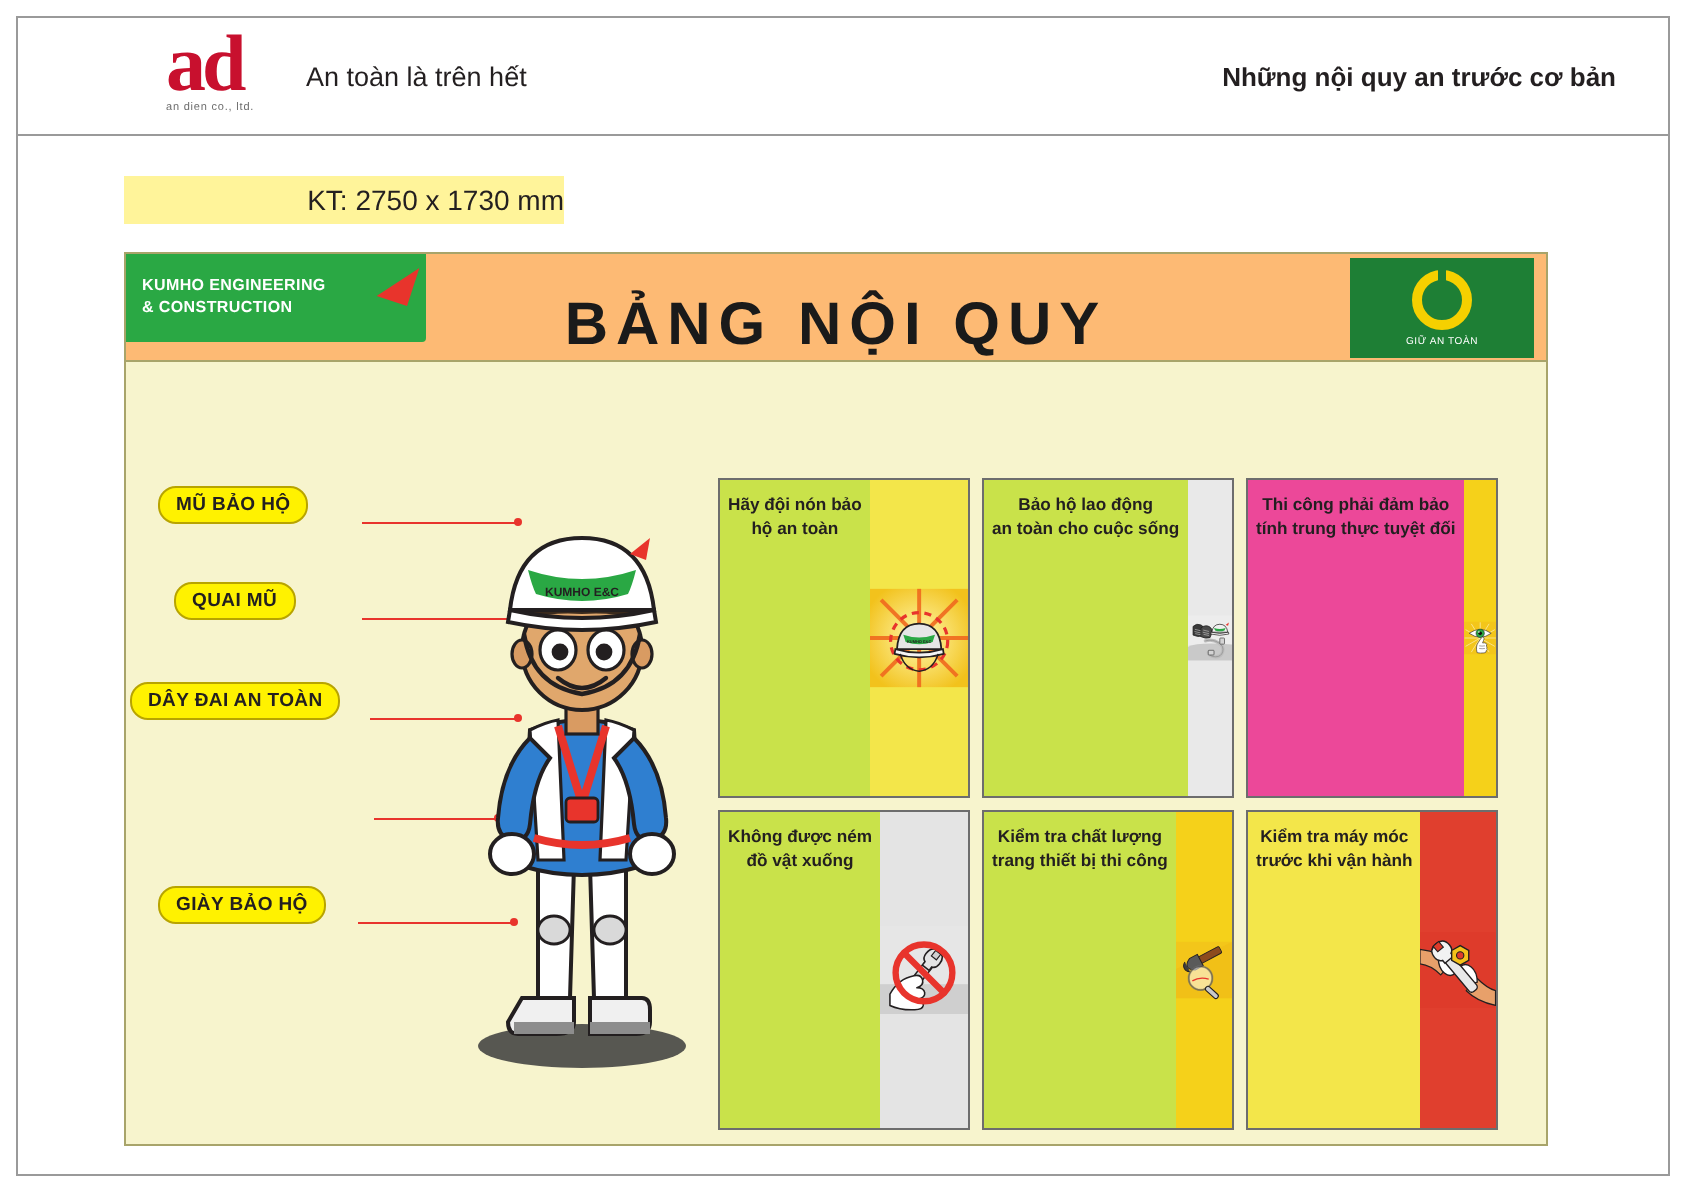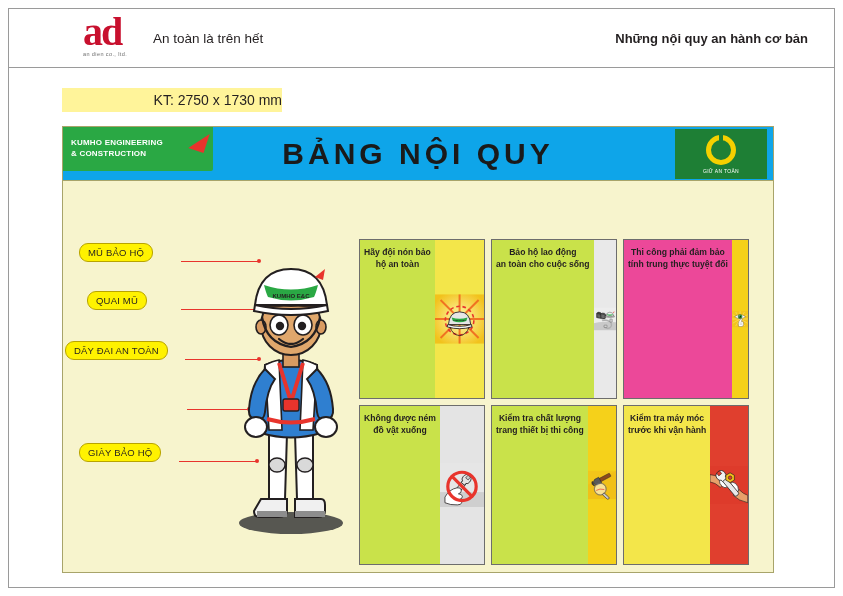--- a/index.html
+++ b/index.html
@@ -91,24 +91,24 @@
   .poster {
     position: absolute;
     left: 62px; top: 126px;
     width: 712px; height: 447px;
     background: #f7f4cd;
     border: 1px solid #a8a46a;
   }
   .poster-top {
     position: relative;
     height: 54px;
-    background: #0ea5e9;
+    background: #fdba74;
     border-bottom: 1px solid #a8a46a;
     display: flex;
-    align-items: center;
+    align-items: flex-end;
   }
   .kumho-tag {
     position: absolute;
     left: 0; top: 0;
     width: 150px; height: 44px;
     background: #2aa844;
     color: #ffffff;
     font-size: 8px;
     font-weight: bold;
     line-height: 11px;
@@ -174,21 +174,21 @@
     position: absolute;
     left: 0; top: 0;
     width: 292px; height: 392px;
   }
   .label-pill {
     position: absolute;
     background: #fff200;
     border: 1px solid #b8a400;
     border-radius: 9px;
     font-size: 9.5px;
-    font-weight: normal;
+    font-weight: bold;
     color: #231f20;
     padding: 3px 8px;
     white-space: nowrap;
     letter-spacing: 0.2px;
   }
   .leader {
     position: absolute;
     height: 1px;
     background: #e8342c;
   }
@@ -251,21 +251,21 @@
 
 <div id="page">
   <div class="page-border"></div>
 
   <div class="header">
     <div class="logo-block">
       <div class="logo-mark">ad</div>
       <div class="logo-sub">an dien co., ltd.</div>
     </div>
     <div class="header-slogan">An toàn là trên hết</div>
-    <div class="header-right">Những nội quy an hành cơ bản</div>
+    <div class="header-right">Những nội quy an trước cơ bản</div>
   </div>
   <div class="header-rule"></div>
 
   <div class="kt-bar">
     <span>KT:  2750 x 1730 mm</span>
   </div>
 
   <div class="poster">
 
     <div class="poster-top">

